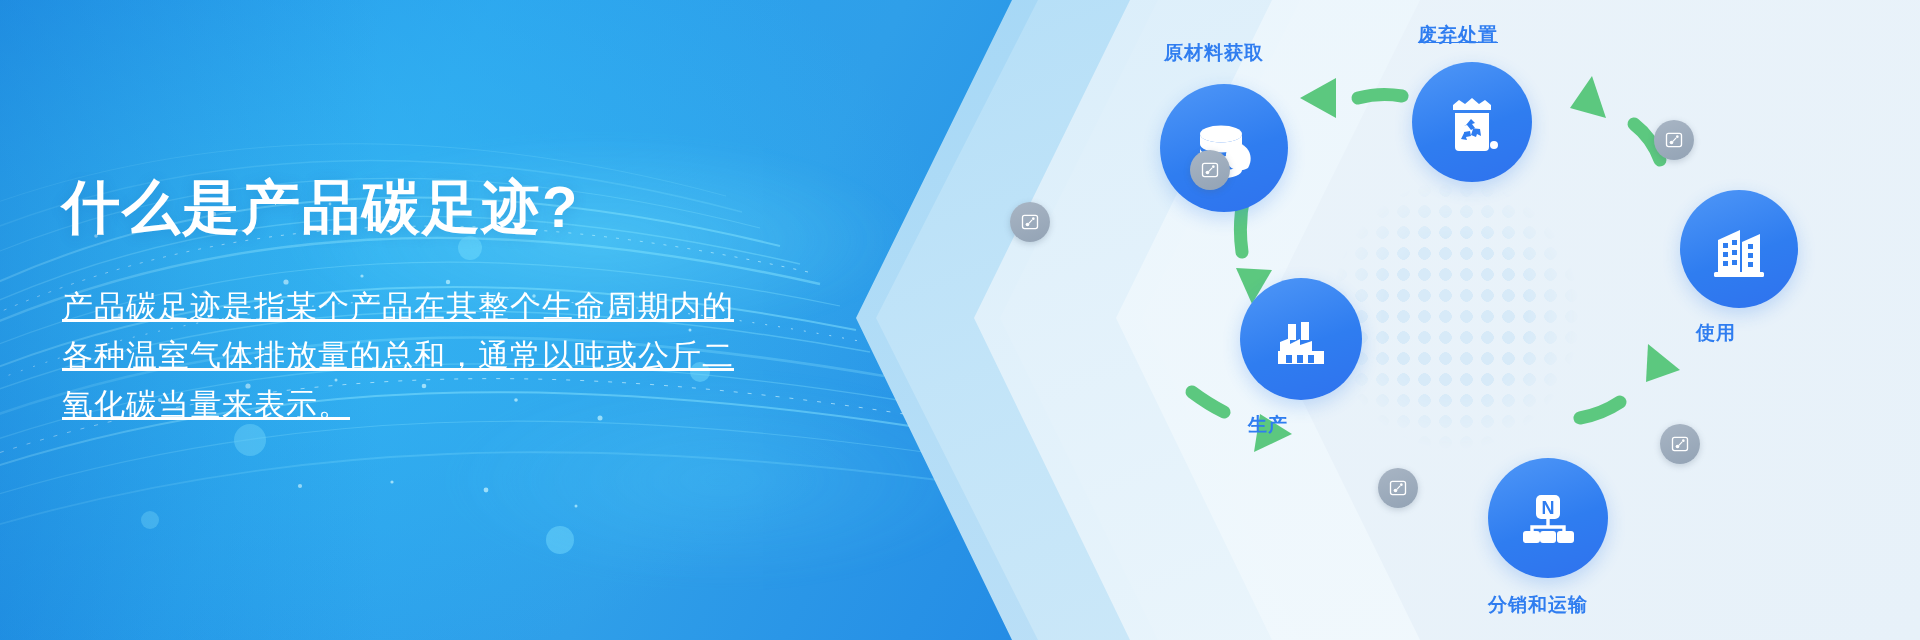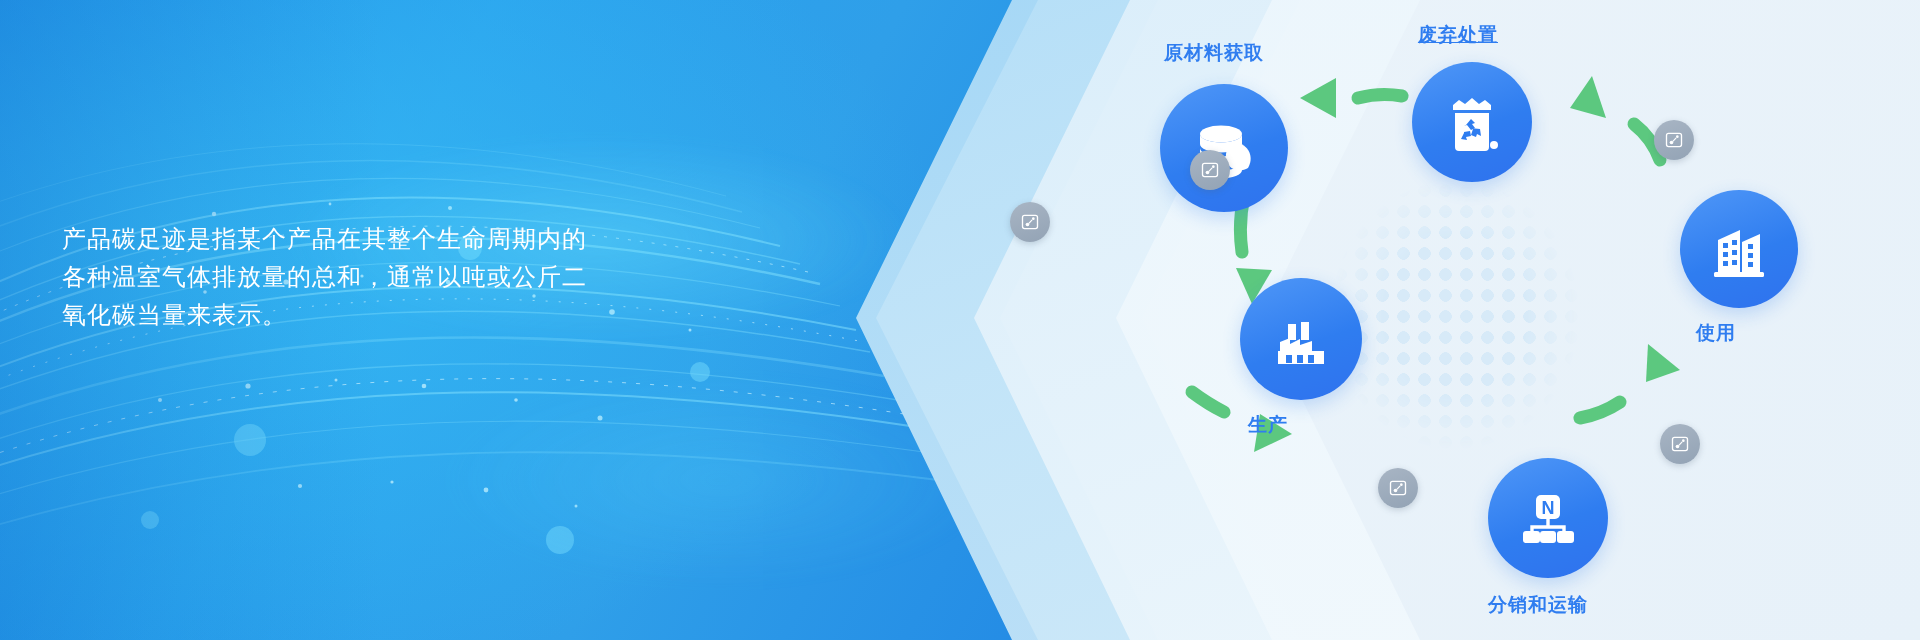--- a/index.html
+++ b/index.html
@@ -67,22 +67,22 @@
 
   
   .copy{ position:absolute; left:62px; top:176px; width:900px; }
   .headline{
     font-size:58px; font-weight:700; color:#ffffff; letter-spacing:2px;
     line-height:1.08; text-shadow:0 2px 14px rgba(10,80,160,.18);
     white-space:nowrap;
   }
   .body-copy{ margin-top:44px; }
   .body-line{
-    font-size:24px; color:#ffffff; line-height:1.58; letter-spacing:1px;
-    font-weight:400; white-space:nowrap;
+    font-size:31px; color:#ffffff; line-height:1.58; letter-spacing:1px;
+    font-weight:400; white-space:nowrap;text-decoration:underline;
   }
 
   
   .diagram{ position:absolute; left:1140px; top:0; width:780px; height:640px; }
 
   
   .dot-grid{
     position:absolute; left:190px; top:180px; width:250px; height:270px;
     background-image:radial-gradient(#d7eaf8 41%, rgba(0,0,0,0) 43%);
     background-size:21px 21px; background-position:0 0;
@@ -179,20 +179,21 @@
         </g>
       </svg>
     </div>
   </div>
 
   <div class="chev-1"></div>
   <div class="chev-2"></div>
   <div class="chev-3"></div>
 
   <div class="copy">
+    <h1 class="headline">什么是产品碳足迹?</h1>
     <div class="body-copy">
       <div class="body-line">产品碳足迹是指某个产品在其整个生命周期内的</div>
       <div class="body-line">各种温室气体排放量的总和，通常以吨或公斤二</div>
       <div class="body-line">氧化碳当量来表示。</div>
     </div>
   </div>
 
   <div class="diagram">
 
     <div class="dot-grid"></div>

